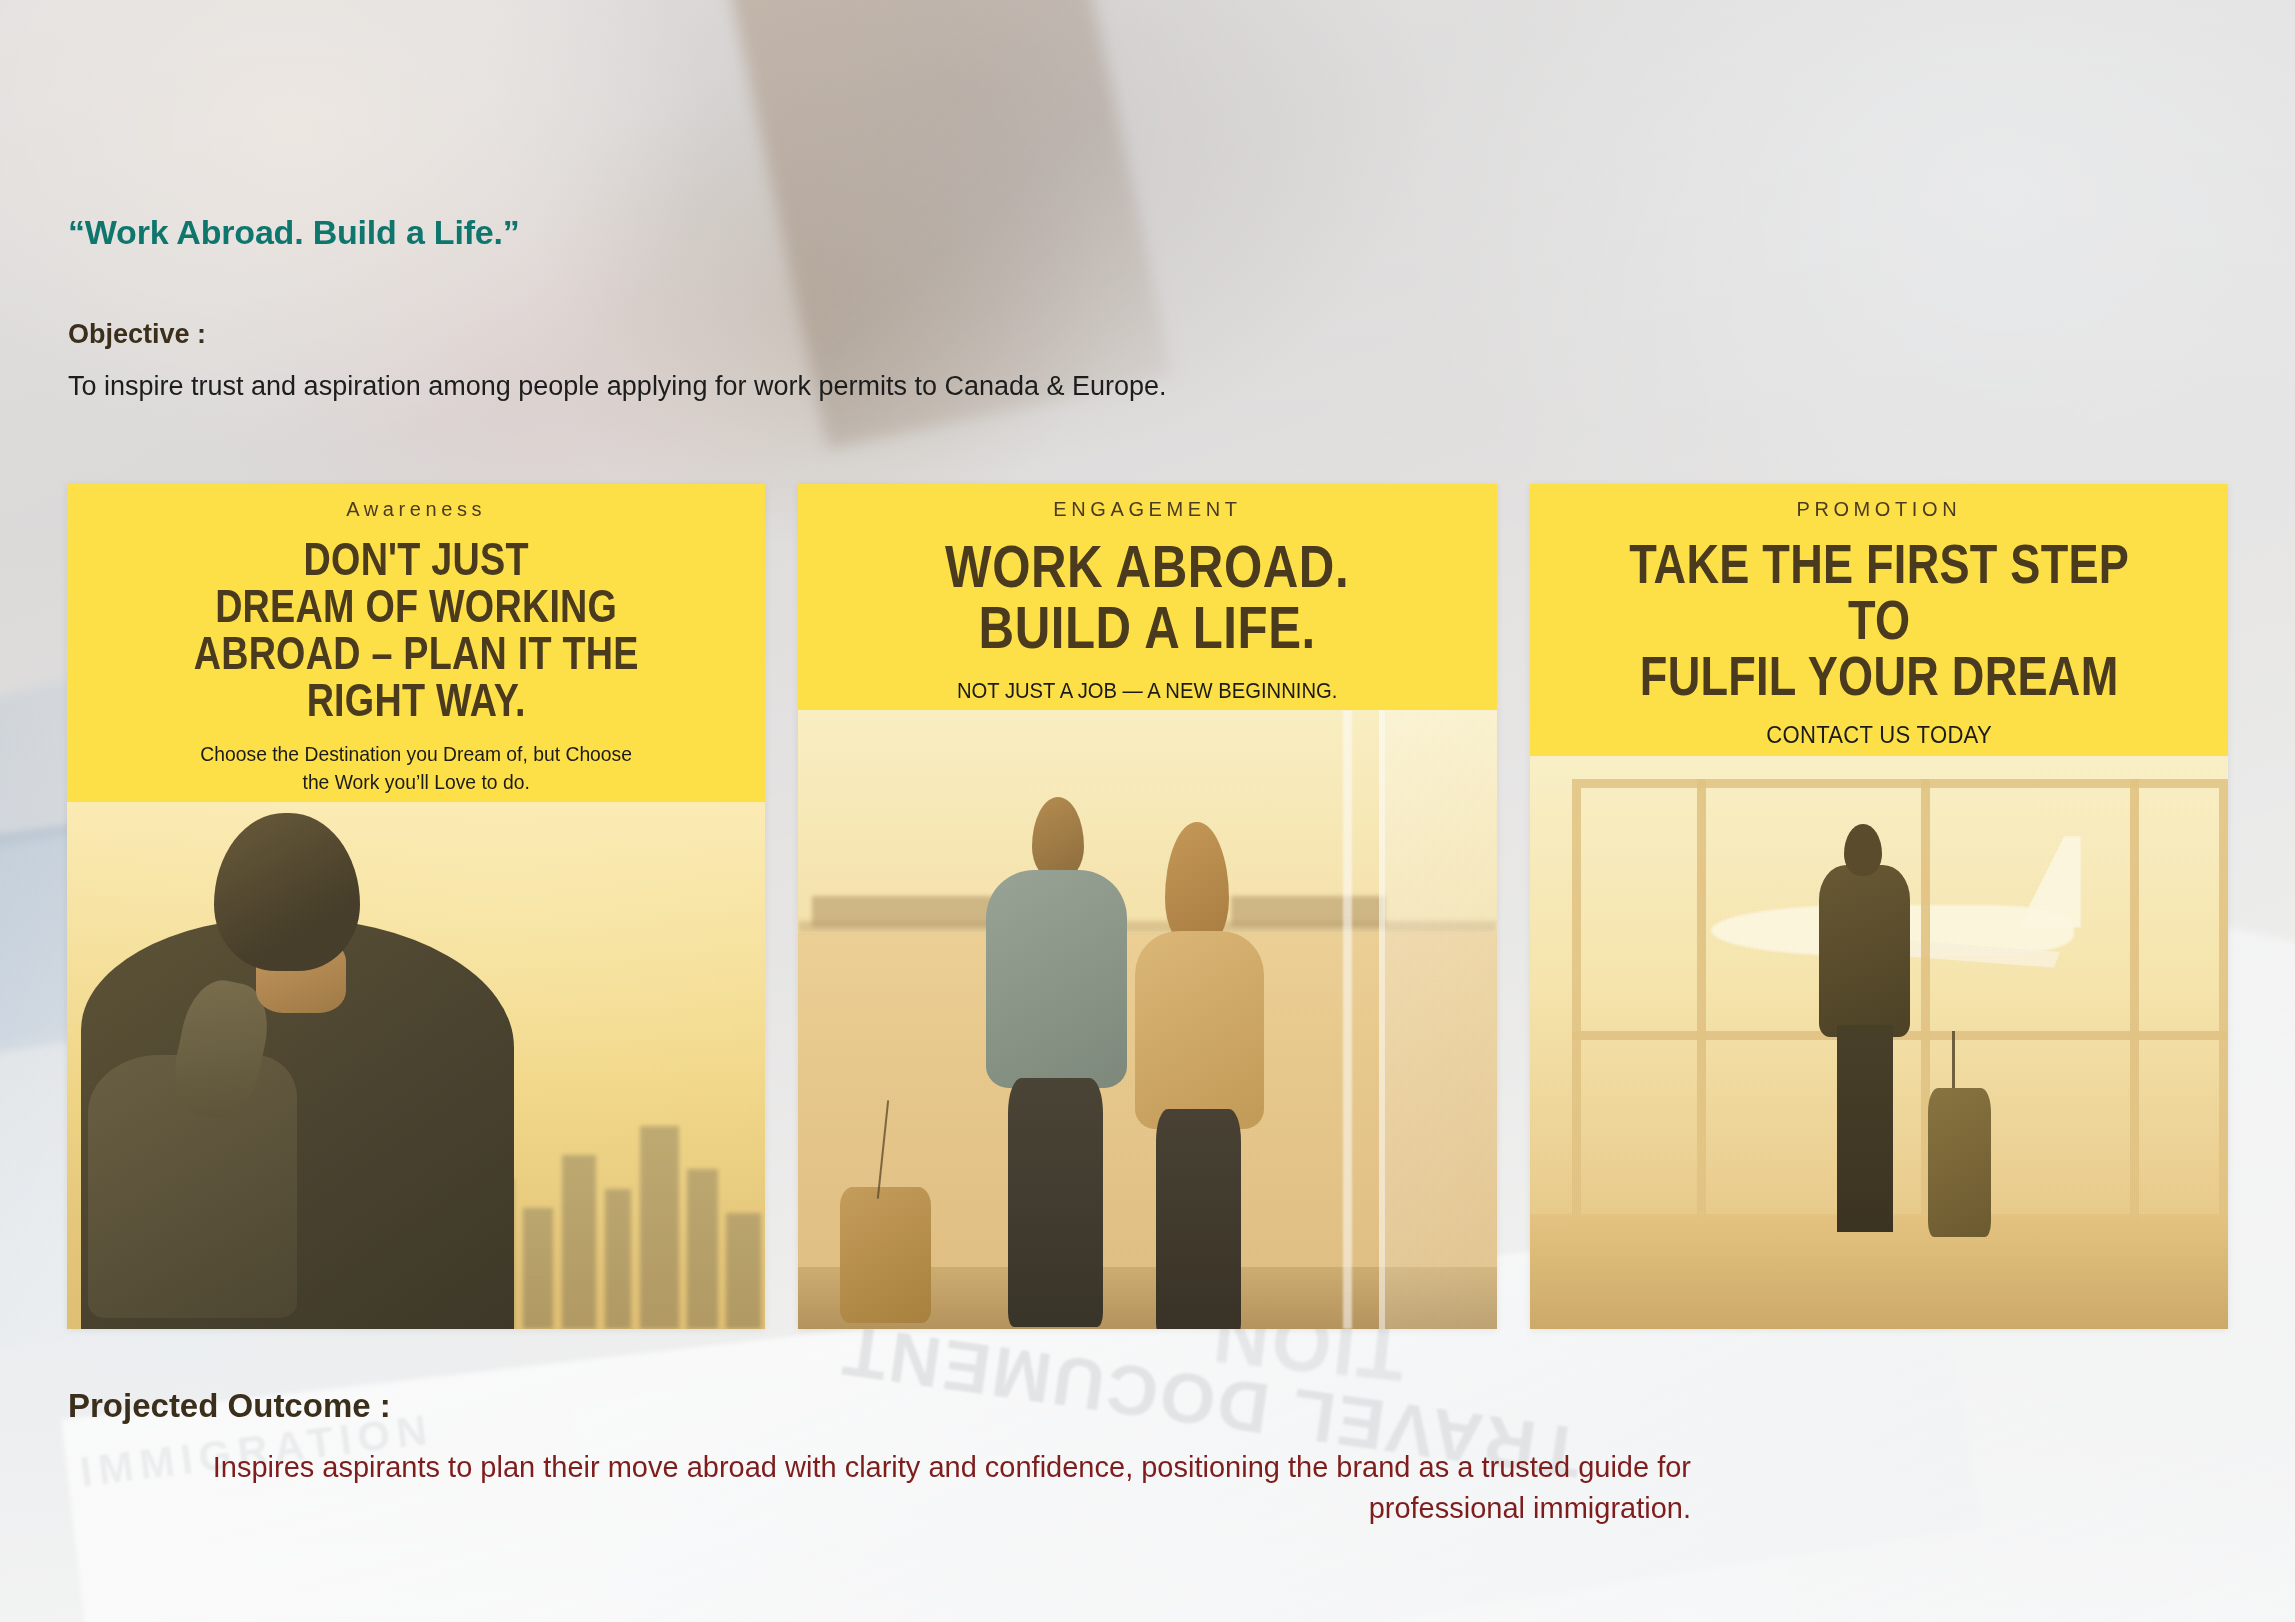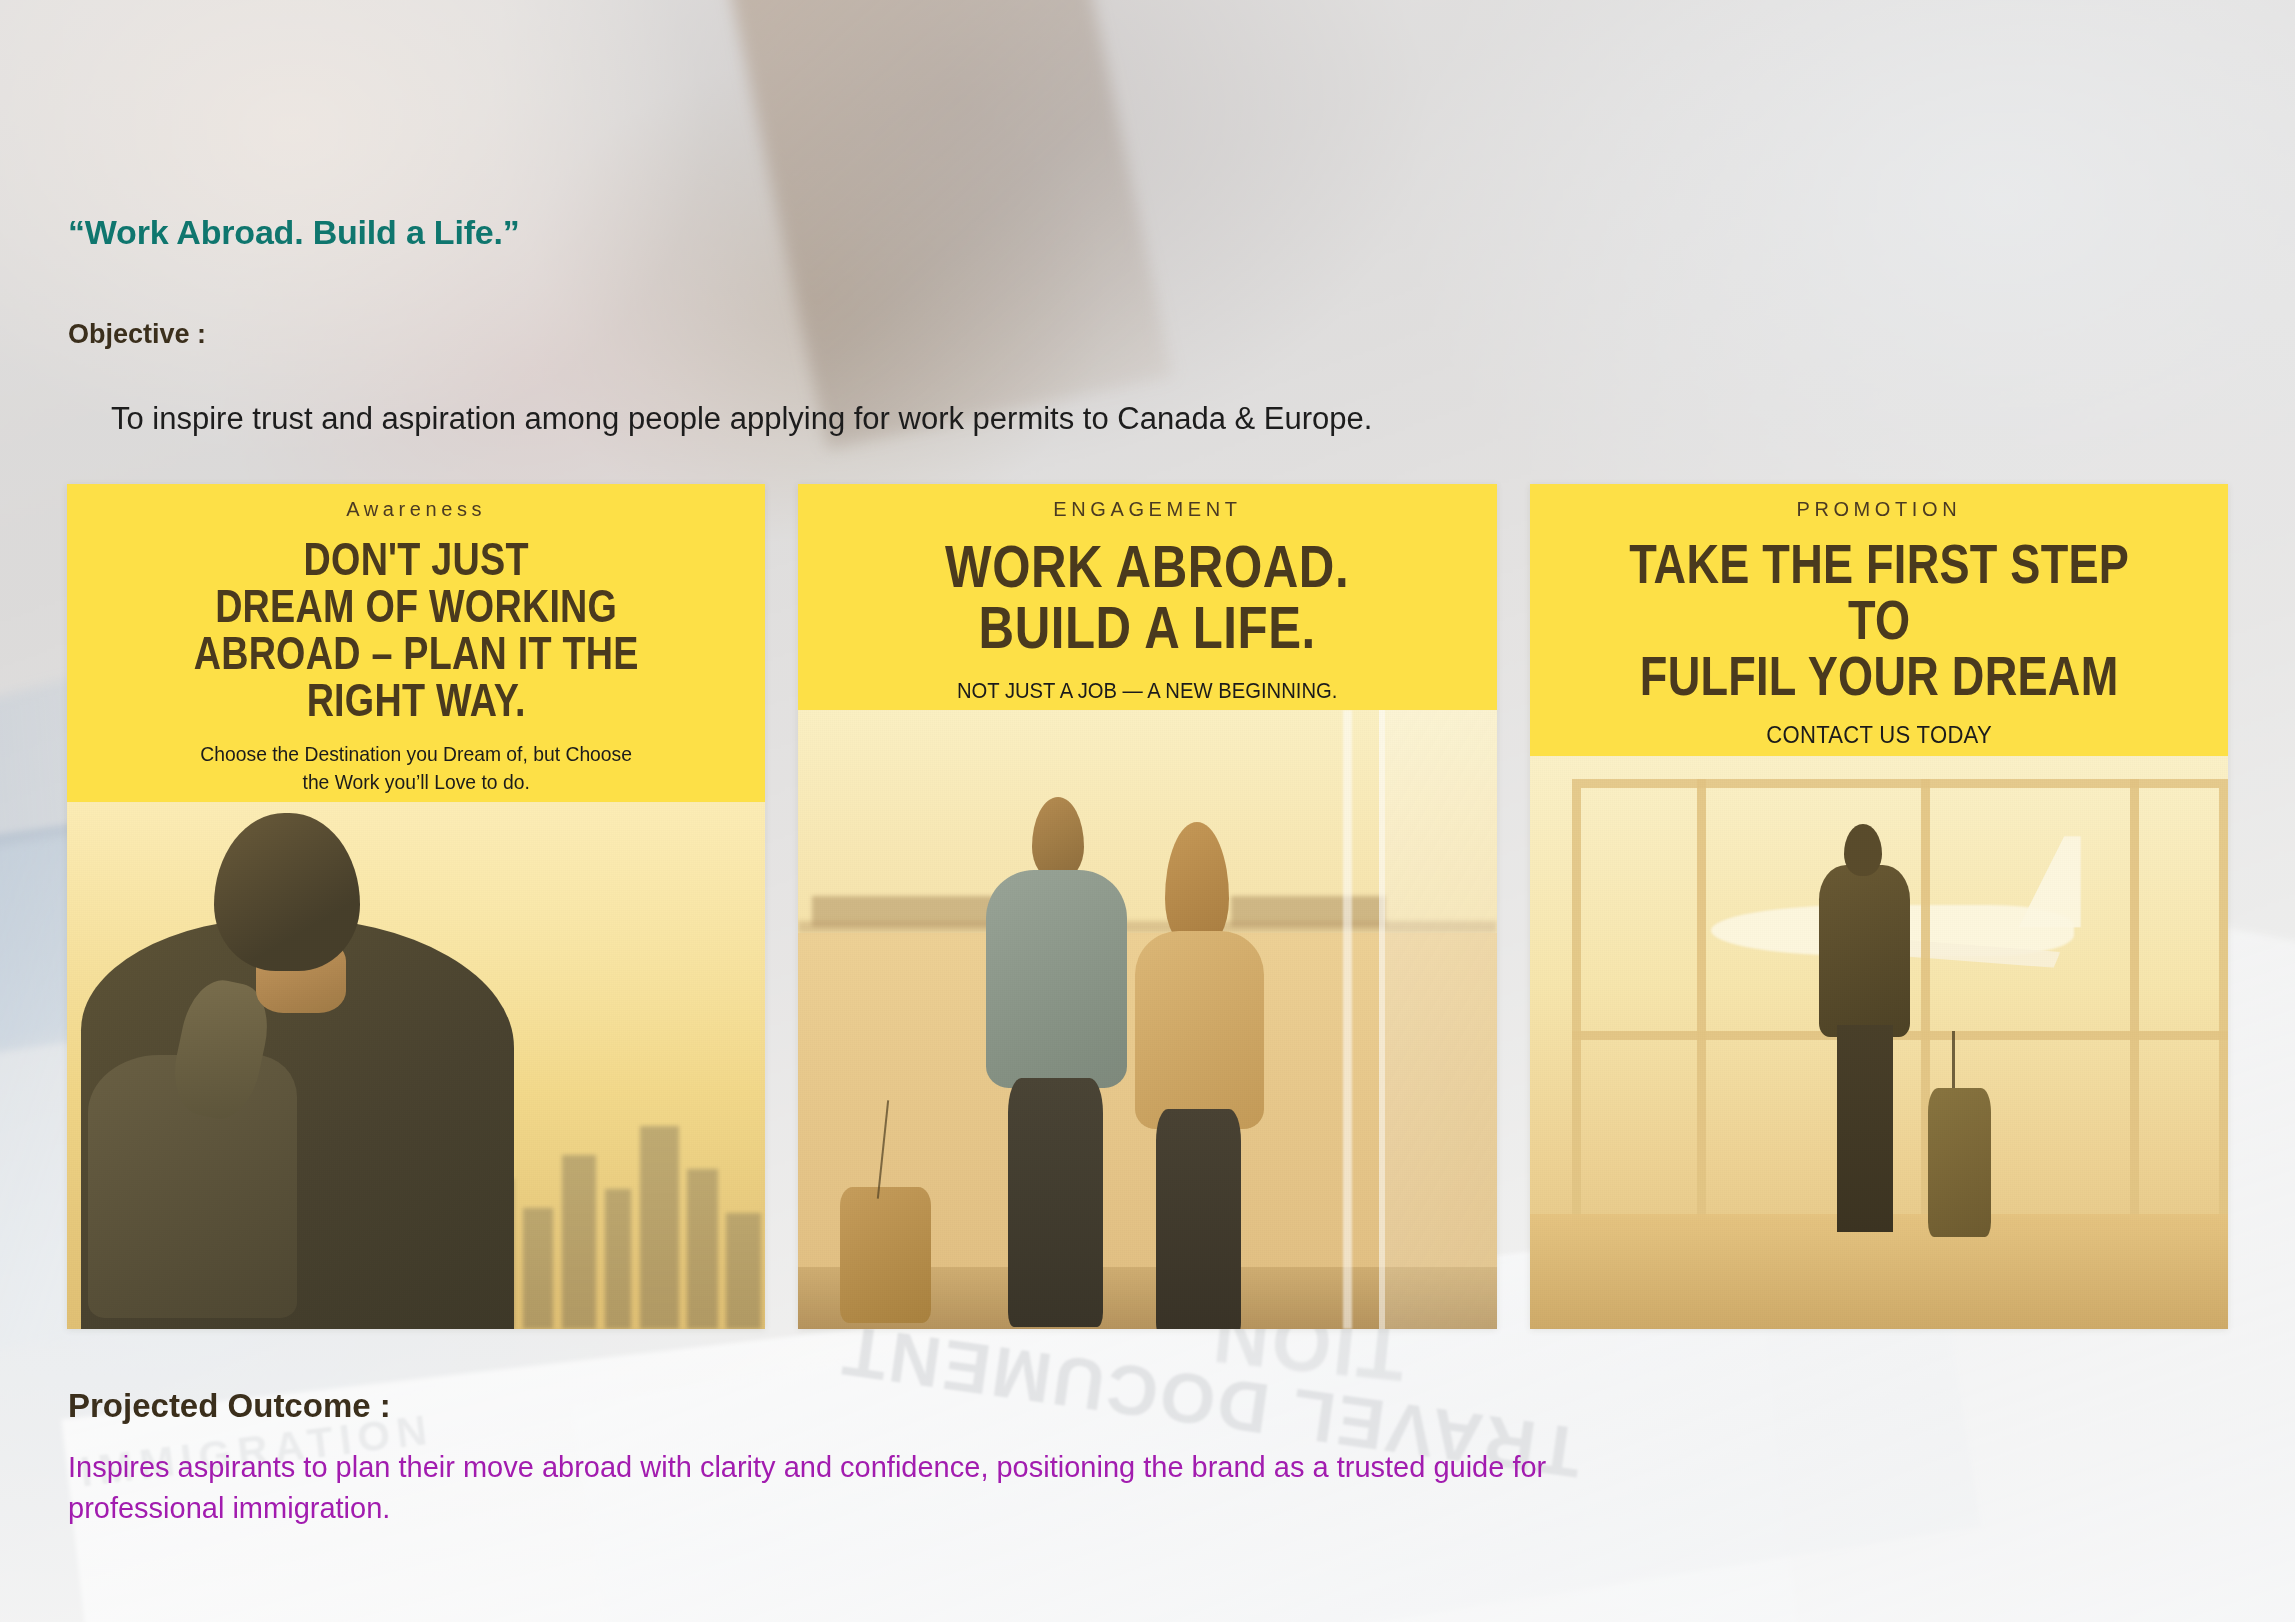--- a/index.html
+++ b/index.html
@@ -158,42 +158,42 @@
   }
   .objective-label {
     position: absolute;
     left: 68px; top: 319px;
     font-size: 27px;
     font-weight: 700;
     color: #3b2f1c;
   }
   .objective-text {
     position: absolute;
-    left: 68px; top: 401px;
-    font-size: 31px;
+    left: 68px; top: 371px;
+    font-size: 27px;
     font-weight: 400;
     color: #1d1d1d;
-    margin-left: 43px;
   }
 
   .outcome-label {
     position: absolute;
     left: 68px; top: 1387px;
     font-size: 33px;
     font-weight: 700;
     color: #3b2f1c;
   }
   .outcome-text {
     position: absolute;
     left: 68px; top: 1447px;
     width: 1623px;
     font-size: 29px;
     font-weight: 400;
-    color: #a21caf;
+    color: #7f1d1d;
     line-height: 1.42;
+    text-align: right;
   }
 
   
   .cards {
     position: absolute;
     left: 67px; top: 484px;
     width: 2161px; height: 845px;
     display: flex;
     gap: 33px;
   }

